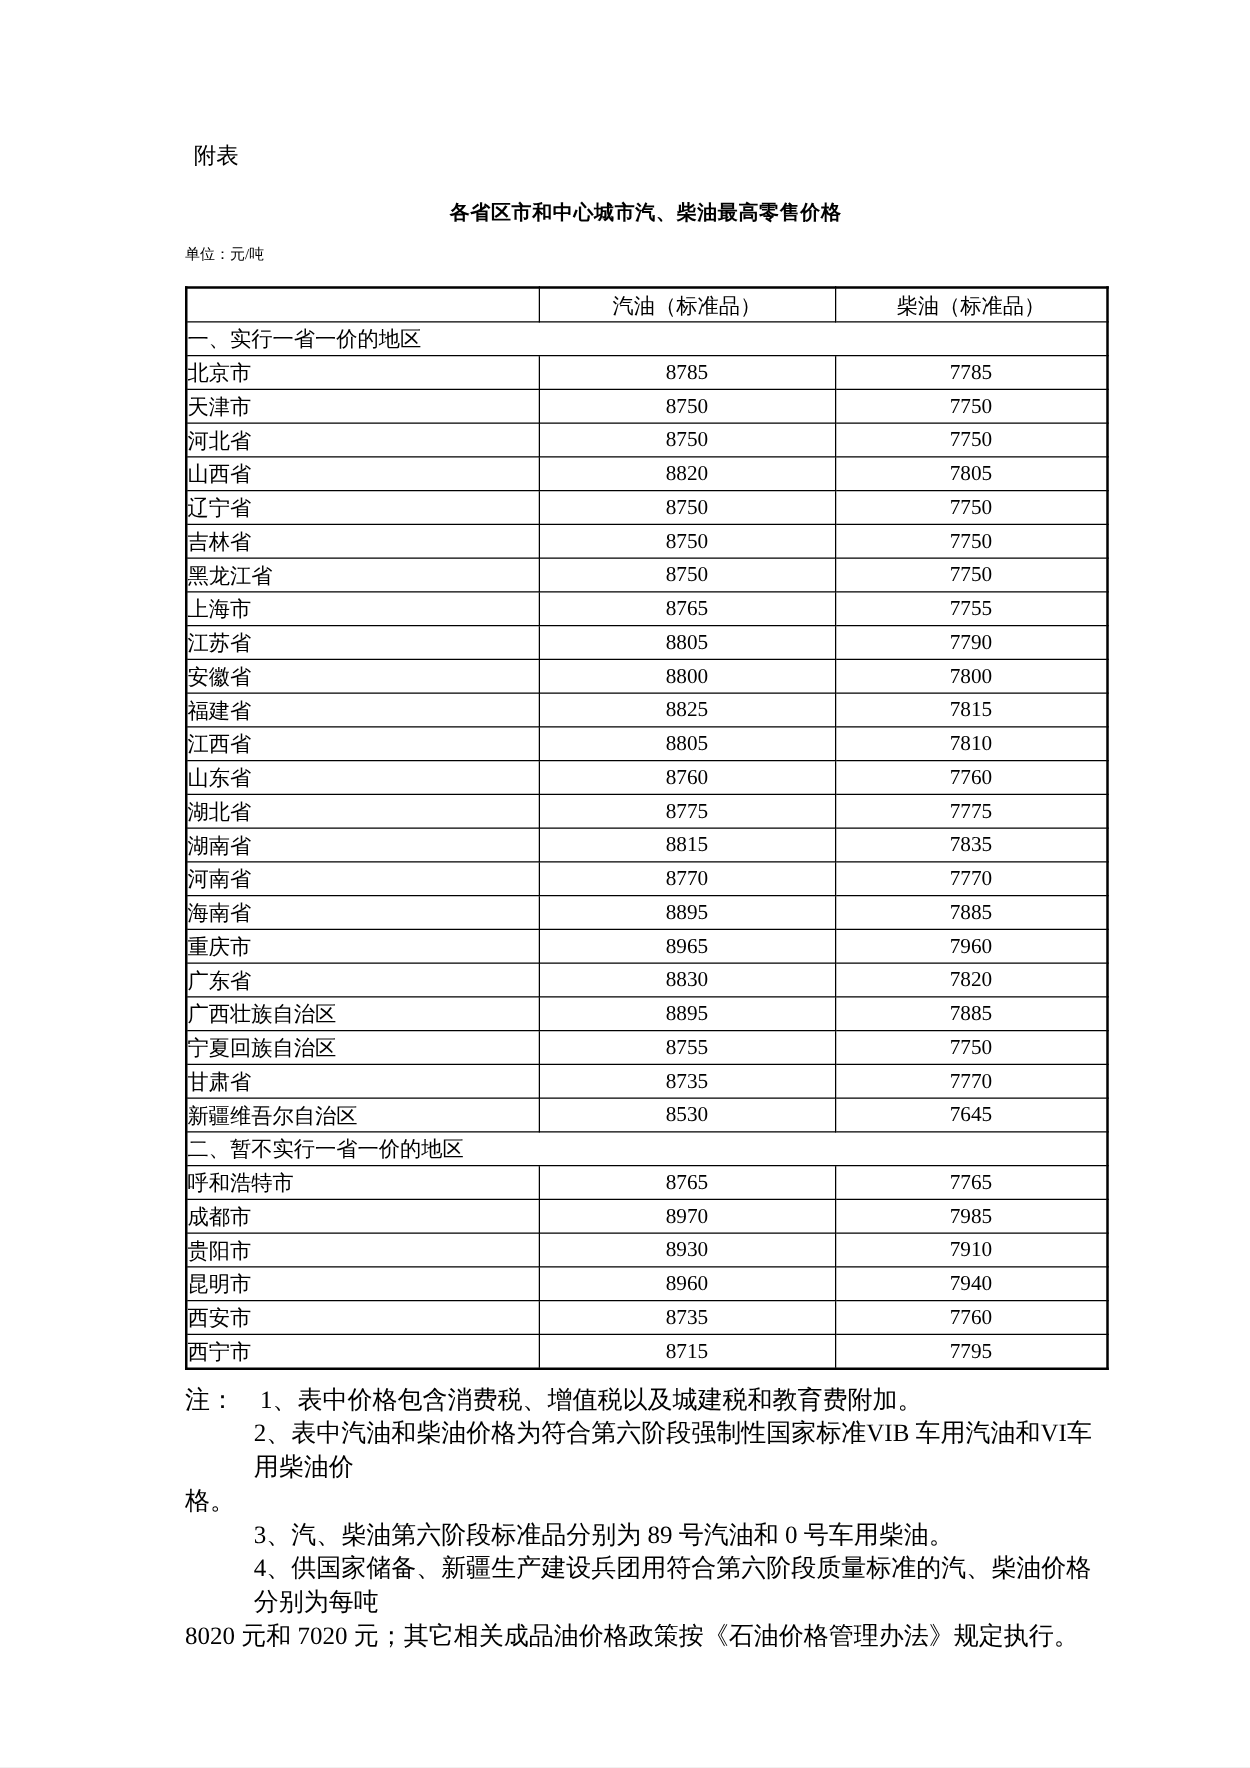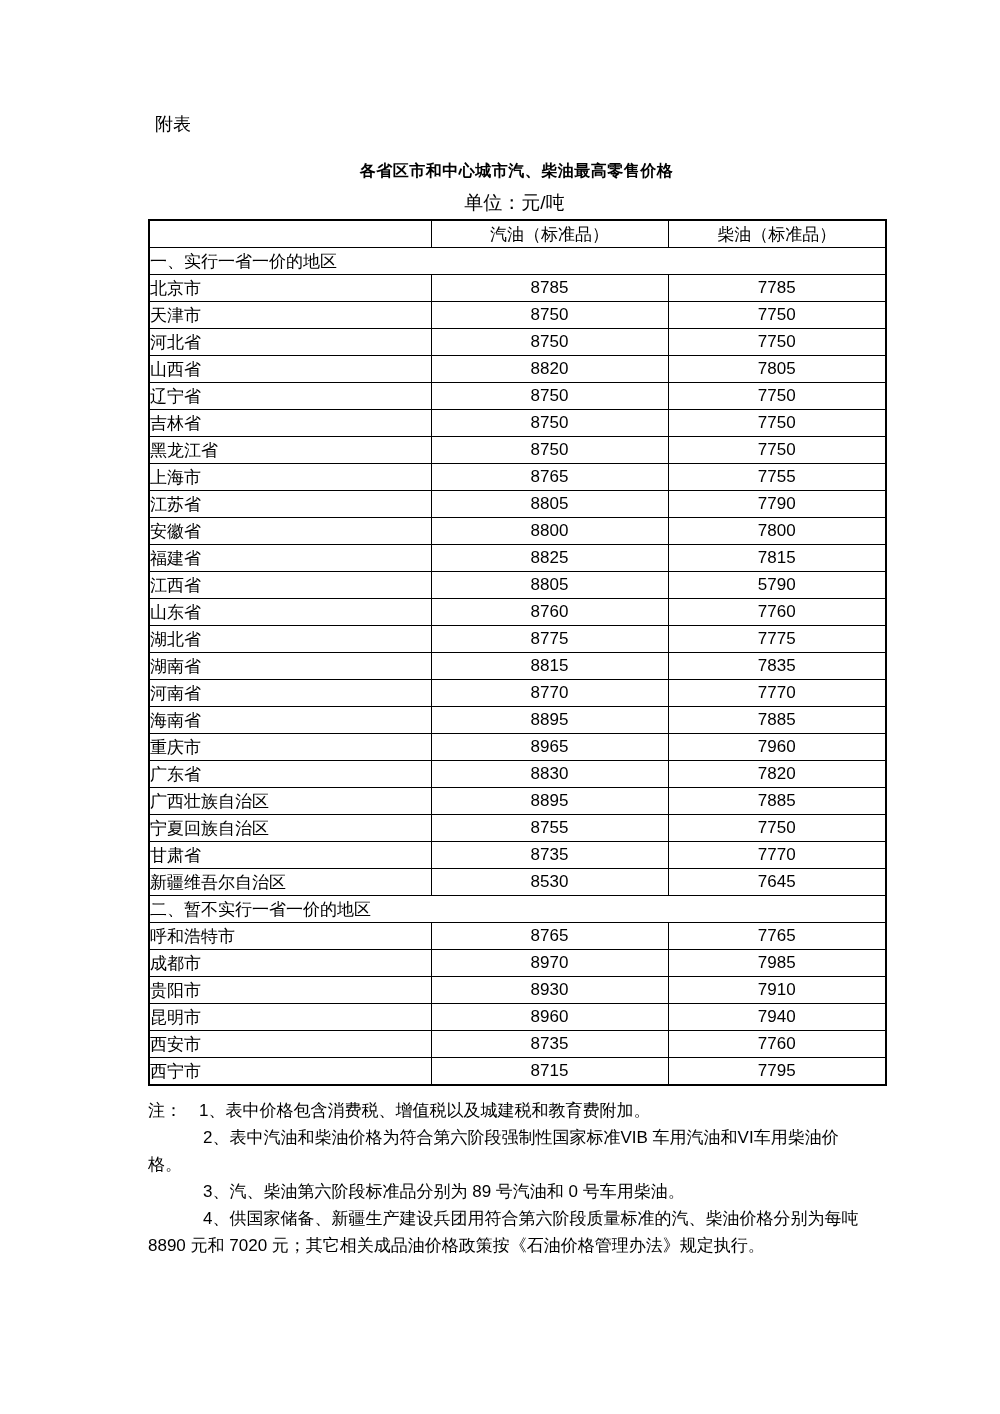--- a/index.html
+++ b/index.html
@@ -7,21 +7,21 @@
     padding: 0;
     background: #e8e8e8;
   }
   .page {
     position: relative;
     width: 1000px;
     height: 1414px;
     margin: 0 auto;
     background: #ffffff;
     color: #000000;
-    font-family: Liberation Sans, sans-serif;
+    font-family: Liberation Serif, serif;
     overflow: hidden;
   }
   .content {
     position: absolute;
     left: 148px;
     top: 112px;
     width: 737px;
   }
   .appendix {
     font-size: 18px;
@@ -30,23 +30,23 @@
   }
   .doc-title {
     margin: 22px 0 0 0;
     font-size: 16px;
     font-weight: bold;
     text-align: center;
     letter-spacing: 0.5px;
     line-height: 26px;
   }
   .unit-line {
-    margin: 9px 4px 6px 0;
-    font-size: 19px;
-    text-align: center;
+    margin: 9px 4px 16px 0;
+    font-size: 12px;
+    text-align: left;
     line-height: 20px;
   }
   table.price-table {
     border-collapse: collapse;
     table-layout: fixed;
     width: 737px;
     border: 2px solid #000000;
   }
   table.price-table th,
   table.price-table td {
@@ -58,21 +58,21 @@
     vertical-align: middle;
     overflow: hidden;
     white-space: nowrap;
   }
   th.head-cell { text-align: center; }
   td.section-cell { text-align: left; padding-left: 14px; }
   td.region-cell { text-align: left; padding-left: 62px; }
   td.num-cell { text-align: center; }
   .notes {
     margin-top: 11px;
-    font-size: 17px;
+    font-size: 20px;
     line-height: 27px;
   }
   .note-line {
     white-space: pre-wrap;
   }
   .note-line.indented {
     padding-left: 55px;
   }
 </style>
 </head>
@@ -156,21 +156,21 @@
             <td class="num-cell">7800</td>
           </tr>
           <tr>
             <td class="region-cell">福建省</td>
             <td class="num-cell">8825</td>
             <td class="num-cell">7815</td>
           </tr>
           <tr>
             <td class="region-cell">江西省</td>
             <td class="num-cell">8805</td>
-            <td class="num-cell">5790</td>
+            <td class="num-cell">7810</td>
           </tr>
           <tr>
             <td class="region-cell">山东省</td>
             <td class="num-cell">8760</td>
             <td class="num-cell">7760</td>
           </tr>
           <tr>
             <td class="region-cell">湖北省</td>
             <td class="num-cell">8775</td>
             <td class="num-cell">7775</td>
@@ -256,17 +256,17 @@
         </tbody>
     </table>
 
     <div class="notes" id="notes">
 
     <div class="note-line">注：　1、表中价格包含消费税、增值税以及城建税和教育费附加。</div>
         <div class="note-line indented">2、表中汽油和柴油价格为符合第六阶段强制性国家标准VIB 车用汽油和VI车用柴油价</div>
         <div class="note-line">格。</div>
         <div class="note-line indented">3、汽、柴油第六阶段标准品分别为 89 号汽油和 0 号车用柴油。</div>
         <div class="note-line indented">4、供国家储备、新疆生产建设兵团用符合第六阶段质量标准的汽、柴油价格分别为每吨</div>
-        <div class="note-line">8890 元和 7020 元；其它相关成品油价格政策按《石油价格管理办法》规定执行。</div>
+        <div class="note-line">8020 元和 7020 元；其它相关成品油价格政策按《石油价格管理办法》规定执行。</div>
       </div>
 
   </div>
 </div>
 
 </body></html>

